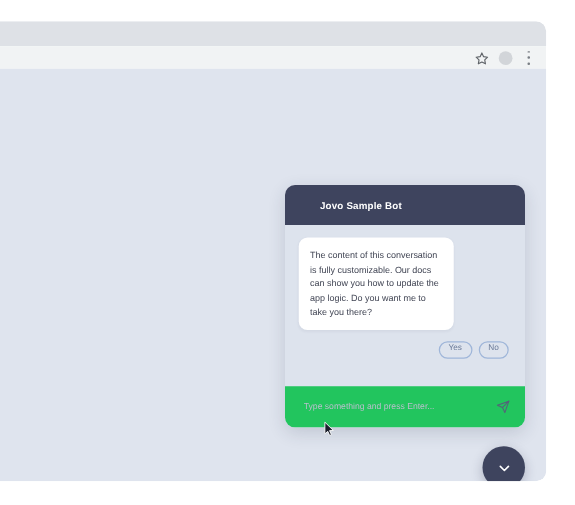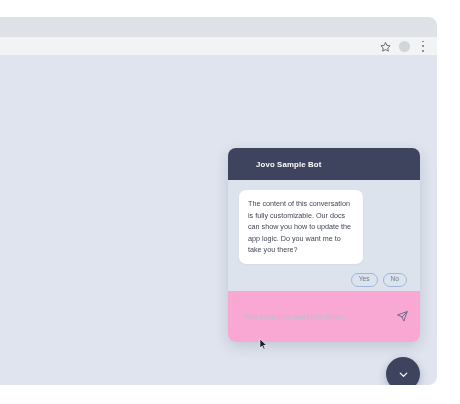--- a/index.html
+++ b/index.html
@@ -166,22 +166,22 @@
     color: #6b7b99;
     font-size: 6.6px;
     font-family: "Liberation Sans", sans-serif;
     padding: 2.5px 7px;
     line-height: 1;
     cursor: pointer;
   }
 
   #chat-input-row {
     flex: 0 0 auto;
-    height: 51px;
-    background: #f9a8d4;
+    height: 33px;
+    background: #22c55e;
     display: flex;
     align-items: center;
     padding: 0 11px 0 13px;
     box-sizing: border-box;
   }
   #chat-input {
     flex: 1 1 auto;
     border: none;
     outline: none;
     background: transparent;

